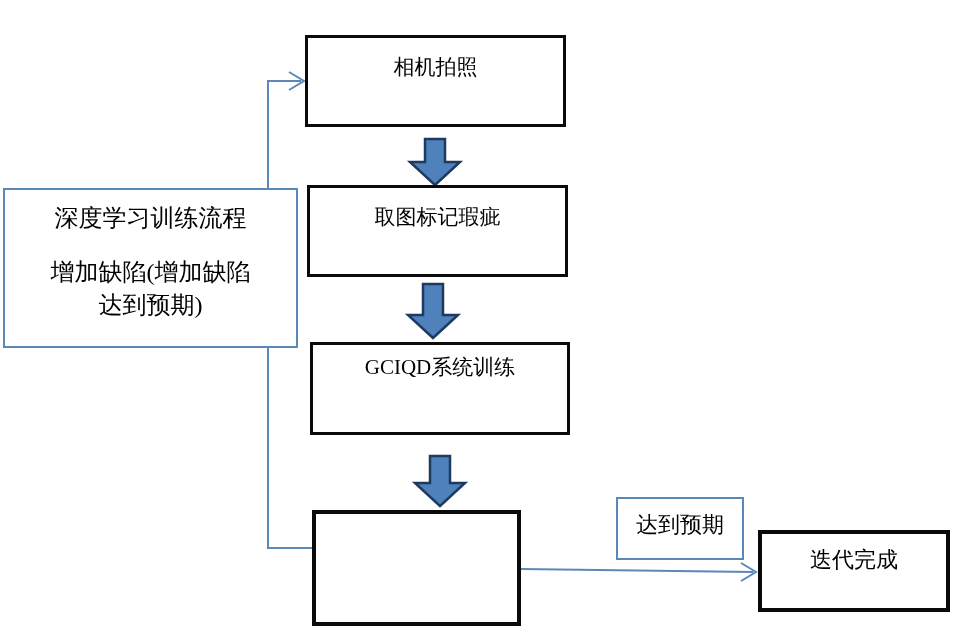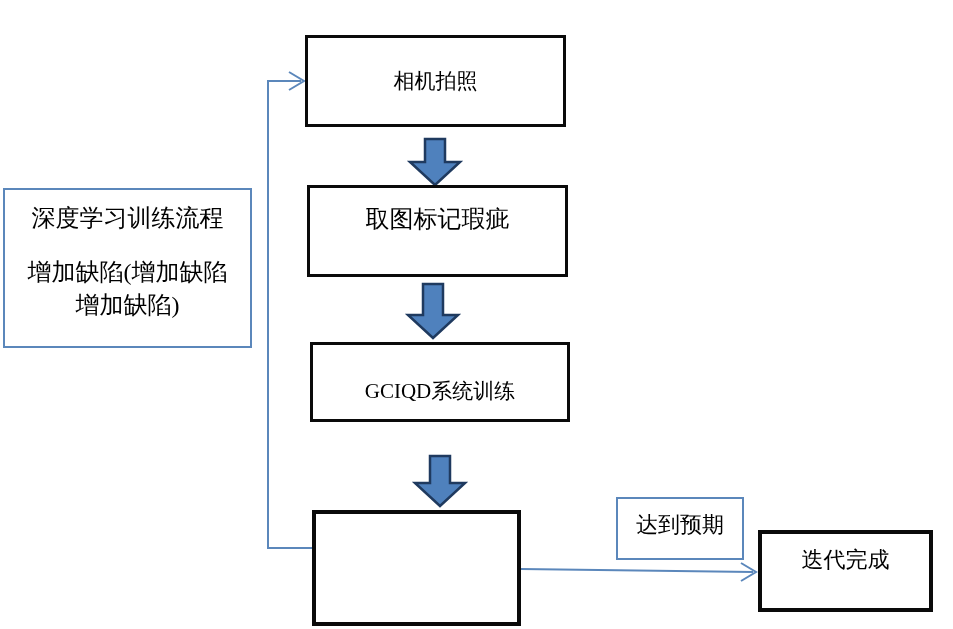--- a/index.html
+++ b/index.html
@@ -27,49 +27,49 @@
   .box {
     position: absolute;
     box-sizing: border-box;
     background: var(--background);
     text-align: center;
   }
   .black-box { border: 3px solid var(--box-border); }
   .blue-box  { border: 2px solid var(--line-blue); }
 
   #box-note {
-    left: 3px; top: 188px; width: 249px; height: 160px;
+    left: 3px; top: 188px; width: 295px; height: 160px;
     font-size: 24px; line-height: 24px;
   }
   .note-line1 { margin-top: 16px; }
   .note-rest  { margin-top: 26px; line-height: 33px; }
 
   #box-camera {
     left: 305px; top: 35px; width: 261px; height: 92px;
-    font-size: 21px; padding-top: 29px;
+    font-size: 21px; padding-top: 15px;
   }
   #box-mark {
     left: 307px; top: 185px; width: 261px; height: 92px;
-    font-size: 24px; padding-top: 15px;
+    font-size: 21px; padding-top: 15px;
   }
   #box-train {
-    left: 310px; top: 342px; width: 260px; height: 80px;
-    font-size: 21px; padding-top: 32px;
+    left: 310px; top: 342px; width: 260px; height: 93px;
+    font-size: 21px; padding-top: 8px;
   }
   #box-update {
     left: 312px; top: 510px; width: 209px; height: 116px;
     border-width: 4px;
     font-size: 24px; line-height: 37px; padding-top: 4px;
   }
   #box-expect {
     left: 580px; top: 497px; width: 128px; height: 63px;
     font-size: 22px; padding-top: 11px; margin-left: 36px;
   }
   #box-done {
-    left: 758px; top: 530px; width: 175px; height: 82px;
+    left: 758px; top: 530px; width: 192px; height: 82px;
     border-width: 4px;
     font-size: 22px; padding-top: 11px;
   }
 
   svg.connector-layer {
     position: absolute;
     left: 0; top: 0;
     width: 953px; height: 629px;
     pointer-events: none;
   }
@@ -102,21 +102,21 @@
     <polyline class="thin-line" points="289,72 304,81 289,90"></polyline>
 
     <line class="thin-line" x1="521" y1="569" x2="753" y2="572"></line>
     <polyline class="thin-line" points="741,563 756,572 741,581"></polyline>
   </svg>
 
   <div class="box blue-box" id="box-note">
     <div class="note-line1">深度学习训练流程</div>
     <div class="note-rest">
       <div>增加缺陷(增加缺陷</div>
-      <div>增加缺陷)</div>
+      <div>达到预期)</div>
     </div>
   </div>
 
   <div class="box black-box" id="box-camera">
     <span>相机拍照</span>
   </div>
 
   <div class="box black-box" id="box-mark">
     <span>取图标记瑕疵</span>
   </div>

